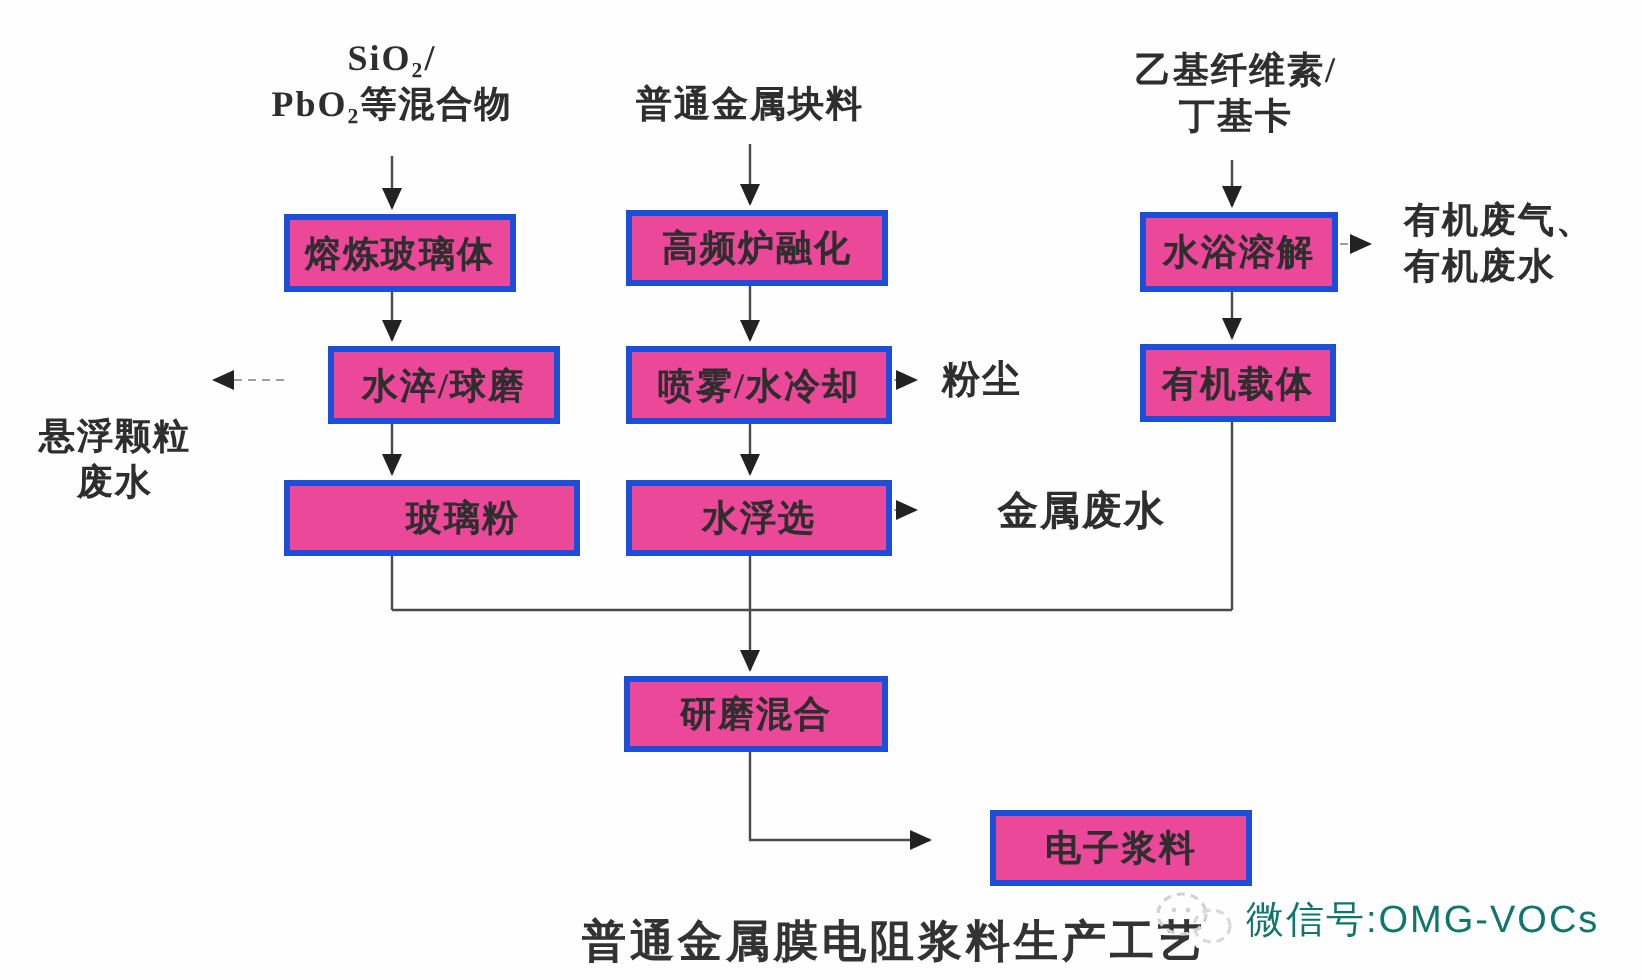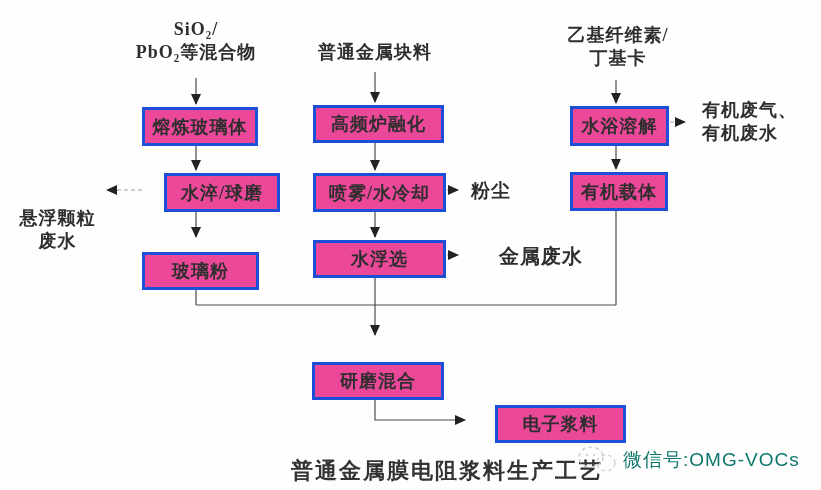--- a/index.html
+++ b/index.html
@@ -71,30 +71,30 @@
     <span class="sub">SiO₂/</span>
     <span class="sub">PbO₂等混合物</span>
   </div>
   <div class="lbl" style="left:543px;top:24px;width:150px;">
     <span class="sub">乙基纤维素/</span>
     <span class="sub">丁基卡</span>
   </div>
 
   <div class="box" style="left:142px;top:107px;width:110px;height:33px;">熔炼玻璃体</div>
   <div class="box" style="left:142px;top:173px;width:110px;height:33px;margin-left:22px;">水淬/球磨</div>
-  <div class="box" style="left:142px;top:252px;width:111px;height:32px;">玻璃粉</div>
+  <div class="box" style="left:142px;top:240px;width:111px;height:32px;padding-left:31px;">玻璃粉</div>
 
   <div class="box" style="left:313px;top:105px;width:125px;height:32px;">高频炉融化</div>
   <div class="box" style="left:313px;top:173px;width:127px;height:33px;">喷雾/水冷却</div>
   <div class="box" style="left:313px;top:240px;width:127px;height:32px;">水浮选</div>
 
   <div class="box" style="left:570px;top:106px;width:93px;height:34px;">水浴溶解</div>
   <div class="box" style="left:570px;top:172px;width:92px;height:33px;">有机载体</div>
 
-  <div class="box" style="left:312px;top:338px;width:126px;height:32px;margin-top:24px;">研磨混合</div>
+  <div class="box" style="left:312px;top:338px;width:126px;height:32px;">研磨混合</div>
   <div class="box" style="left:468px;top:405px;width:125px;height:32px;margin-left:27px;">电子浆料</div>
 
   <div class="lbl" style="left:15px;top:162px;width:85px;margin-top:45px;">
     <span class="sub">悬浮颗粒</span>
     <span class="sub">废水</span>
   </div>
   <div class="lbl" style="left:470px;top:179px;width:42px;font-size:19px;">粉尘</div>
   <div class="lbl" style="left:496px;top:243px;width:90px;font-size:20px;">金属废水</div>
   <div class="lbl" style="left:702px;top:99px;width:95px;text-align:left;">
     <span class="sub">有机废气、</span>

